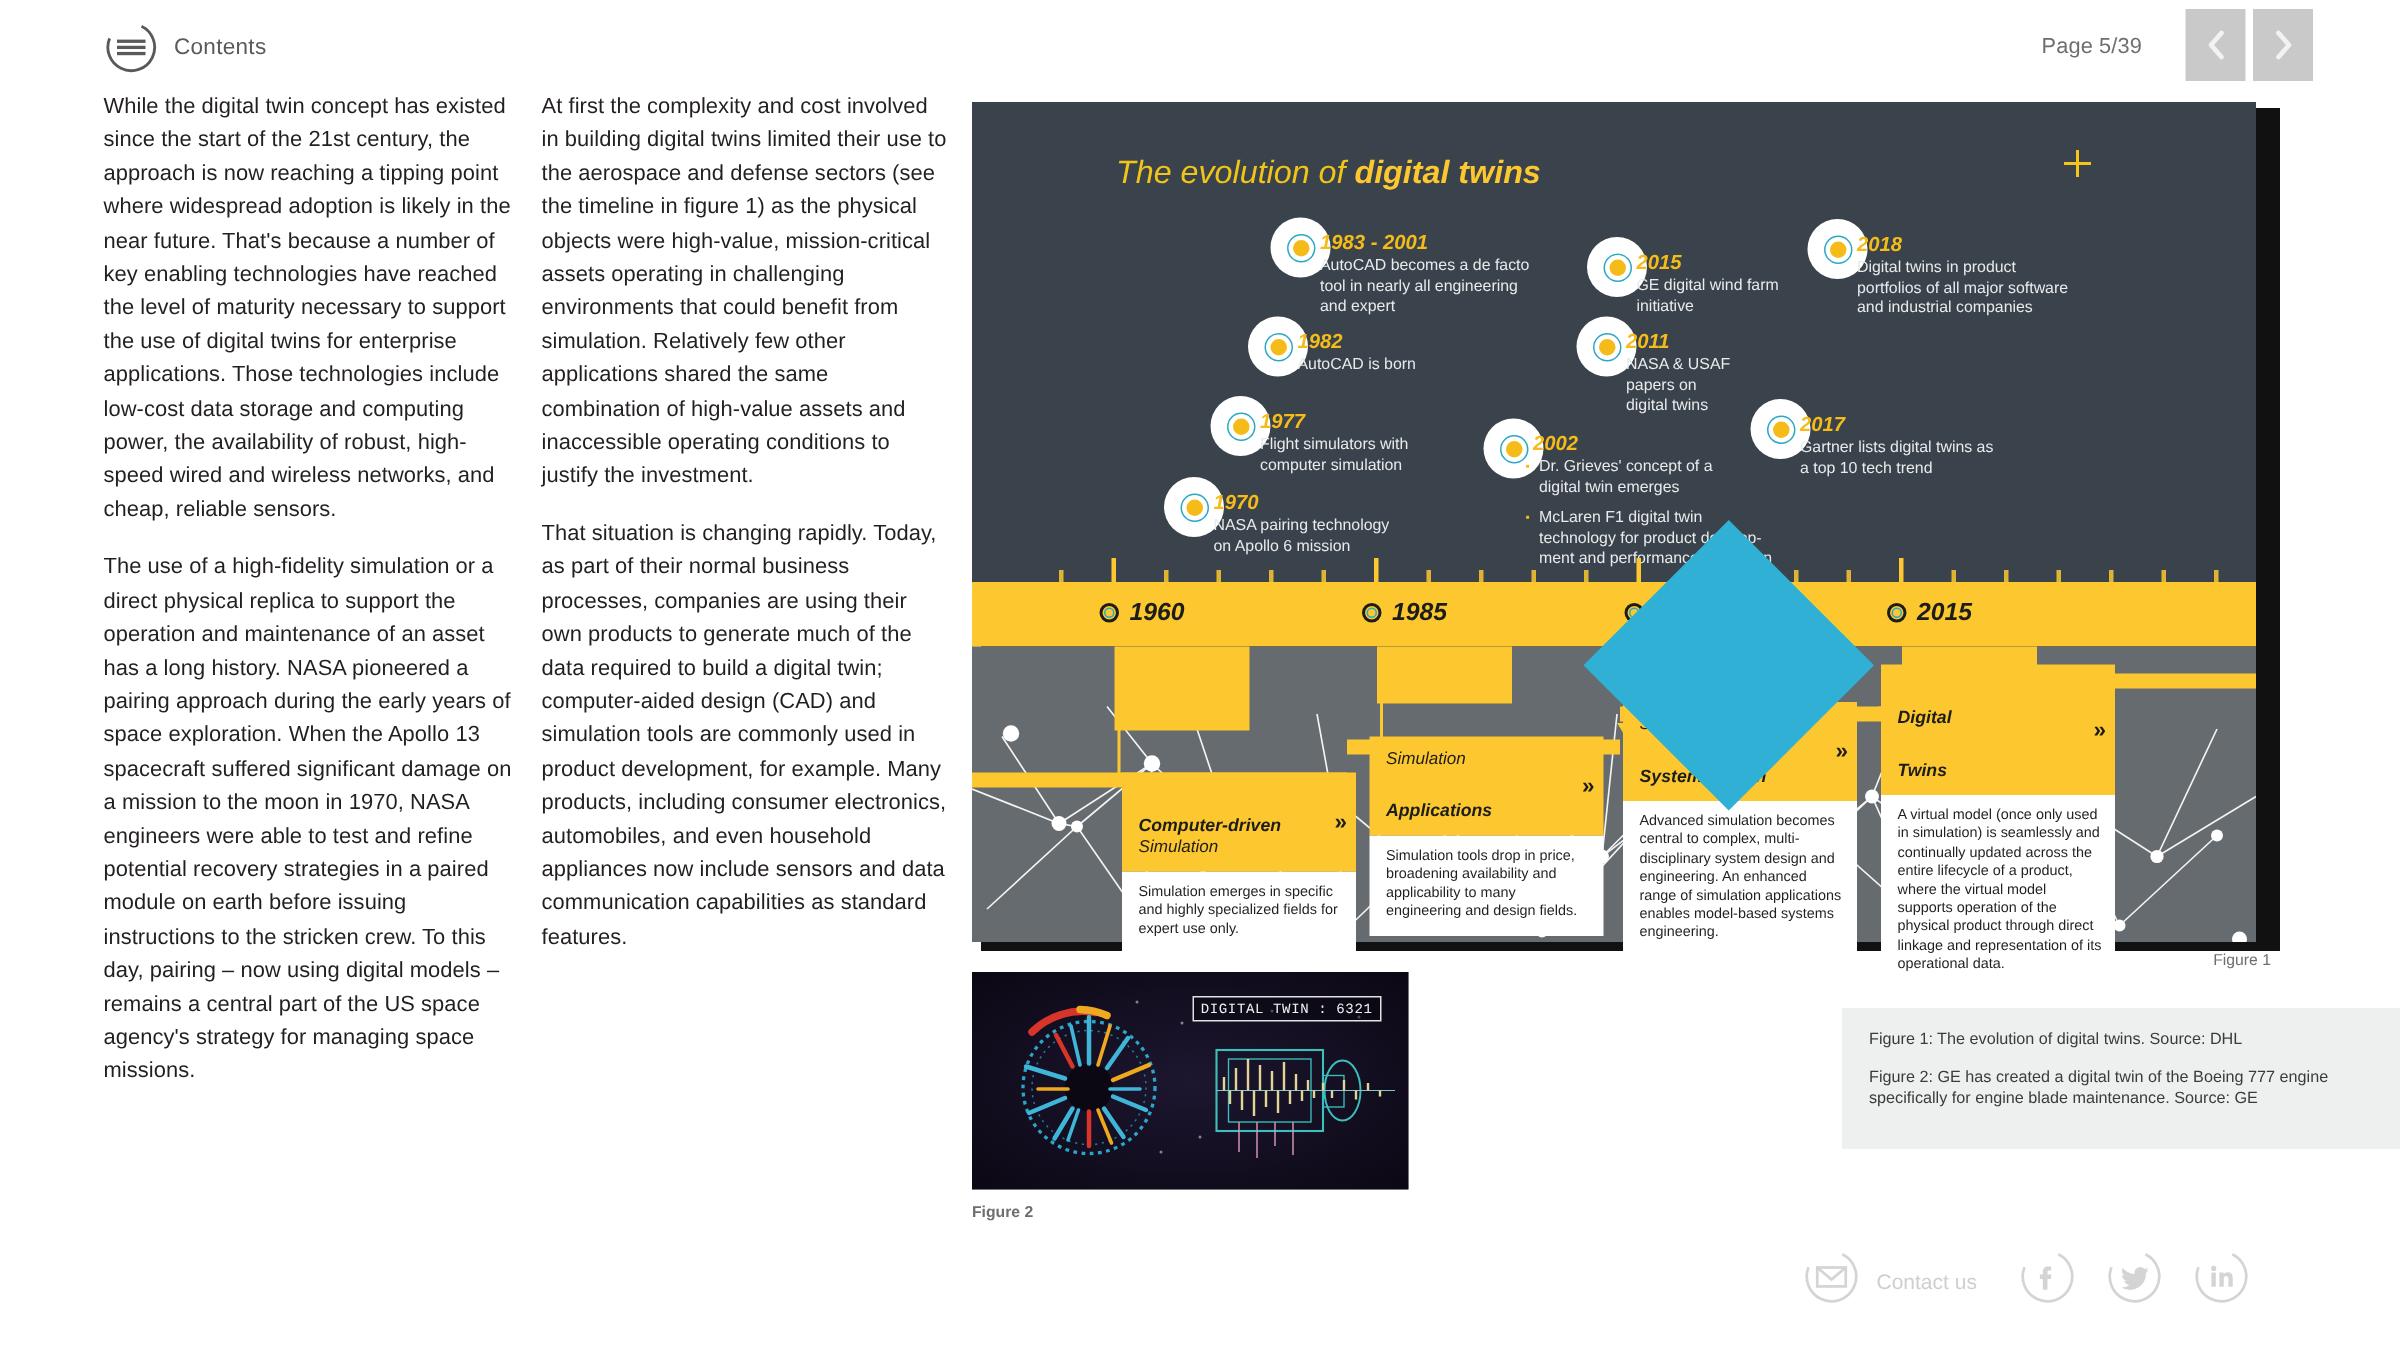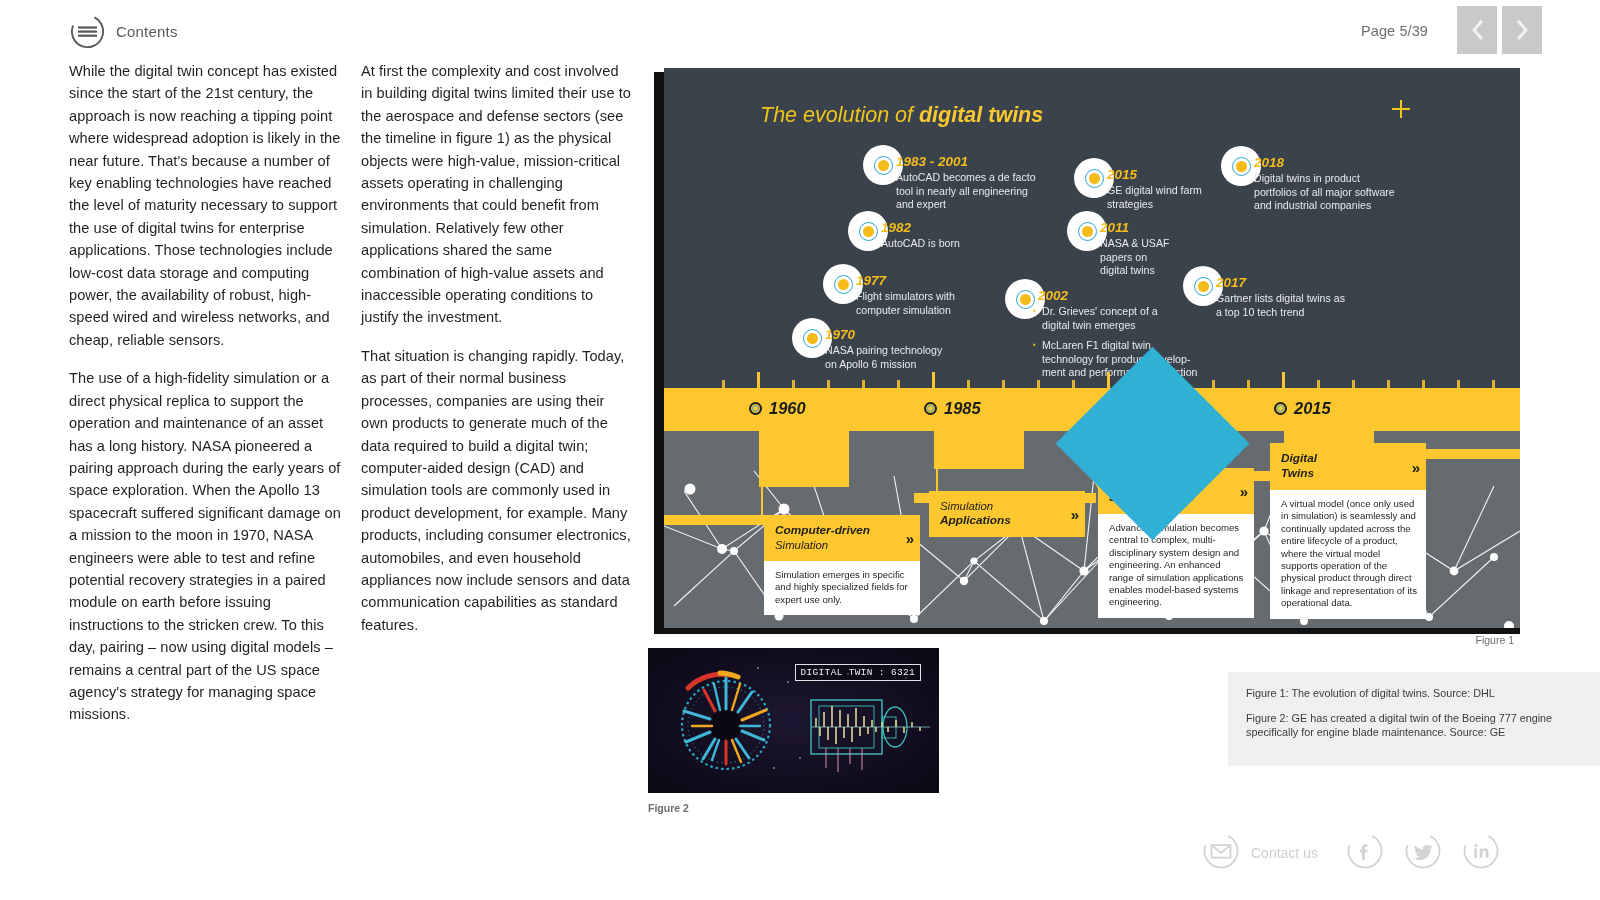--- a/index.html
+++ b/index.html
@@ -37,21 +37,21 @@
   .col p {
     font-size: 14.6px; line-height: 22.4px; color: #231f20;
     margin-bottom: 16px; letter-spacing: .05px;
   }
   .col-1 { left: 69px; }
   .col-2 { left: 361px; }
 
   
   .fig1-wrap { position: absolute; left: 648px; top: 68px; width: 866px; height: 562px; }
   .fig1-shadow { position: absolute; left: 6px; top: 4px; width: 866px; height: 562px; background: #111; }
-  .fig1 { position: absolute; left: 16px; top: 0; width: 856px; height: 660px; overflow: hidden; text-decoration: underline; }
+  .fig1 { position: absolute; left: 0; top: 0; width: 856px; height: 660px; overflow: hidden; text-decoration: underline; }
 
   .fig1-top { position: absolute; left: 0; top: 0; width: 856px; height: 320px; background: #3a434b; }
   .fig1-title { position: absolute; left: 96px; top: 35px; font-size: 21.5px; color: #f0c419; font-style: italic; }
   .fig1-title b { color: #fdc82f; font-weight: 700; }
 
   .plus-mark { position: absolute; right: 110px; top: 32px; width: 18px; height: 18px; }
   .plus-mark:before, .plus-mark:after {
     content:""; position:absolute; background:#f5c518;
   }
   .plus-mark:before { left:8px; top:0; width:1.6px; height:18px; }
@@ -103,21 +103,21 @@
 
   
   .ribbon { position: absolute; background: #fdc82f; }
 
   
   .card { position: absolute; width: 156px; }
   .card-head {
     background: #fdc82f; padding: 8px 9px 9px 11px; position: relative; min-height: 38px;
   }
   .card-head .l1 { font-size: 11.4px; font-style: italic; color: #1d1d1b; line-height: 14px; }
-  .card-head .l2 { font-size: 11.8px; font-style: italic; font-weight: 700; color: #1d1d1b; line-height: 15px; }
+  .card-head .l2 { font-size: 11.8px; font-style: italic; font-weight: 700; color: #1d1d1b; line-height: 15px; margin-top: 20px; }
   .chev { position: absolute; right: 8px; top: 50%; transform: translateY(-50%); font-size: 15px; font-weight: 700; color: #1d1d1b; letter-spacing: -2px; }
   .card-body {
     background: #ffffff; padding: 8px 9px 9px 11px;
     font-size: 9.6px; line-height: 12.4px; color: #231f20;
   }
 
   .fig1-caption { position: absolute; right: 0; top: 566px; font-size: 10.5px; color: #6d6e71; }
 
   
   .cyan-diamond {
@@ -295,21 +295,21 @@
 
         <div class="ms" style="left:410px; top:90px;">
           <div class="ms-dot">
               <span class="ring">
                 <span class="core"></span>
               </span>
             </div>
           <div class="ms-year">2015</div>
           <div class="ms-desc">
             <div>GE digital wind farm</div>
-            <div>strategies</div>
+            <div>initiative</div>
           </div>
         </div>
 
         <div class="ms" style="left:519px; top:198px;">
           <div class="ms-dot">
               <span class="ring">
                 <span class="core"></span>
               </span>
             </div>
           <div class="ms-year">2017</div>
@@ -461,20 +461,21 @@
         </div>
         <div class="card-body">Simulation emerges in specific and highly specialized fields for expert use only.</div>
       </div>
 
       <div class="card" style="left:265px; top:423px;">
         <div class="card-head">
           <div class="l1">Simulation</div>
           <div class="l2">Applications</div>
           <span class="chev">»</span>
         </div>
+        <div class="card-body">Simulation tools drop in price, broadening availability and applicability to many engineering and design fields.</div>
       </div>
 
       <div class="card" style="left:434px; top:400px;">
         <div class="card-head">
           <div class="l1">Simulation</div>
           <div class="l2">System Design</div>
           <span class="chev">»</span>
         </div>
         <div class="card-body">Advanced simulation becomes central to complex, multi-disciplinary system design and engineering. An enhanced range of simulation applications enables model-based systems engineering.</div>
       </div>

